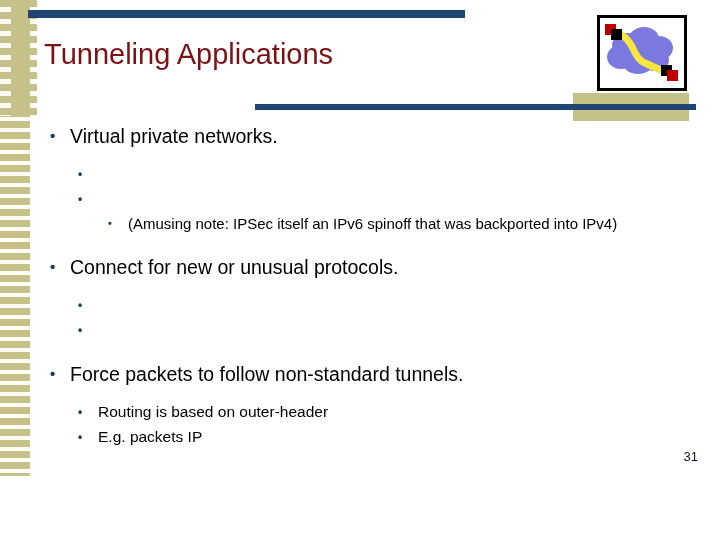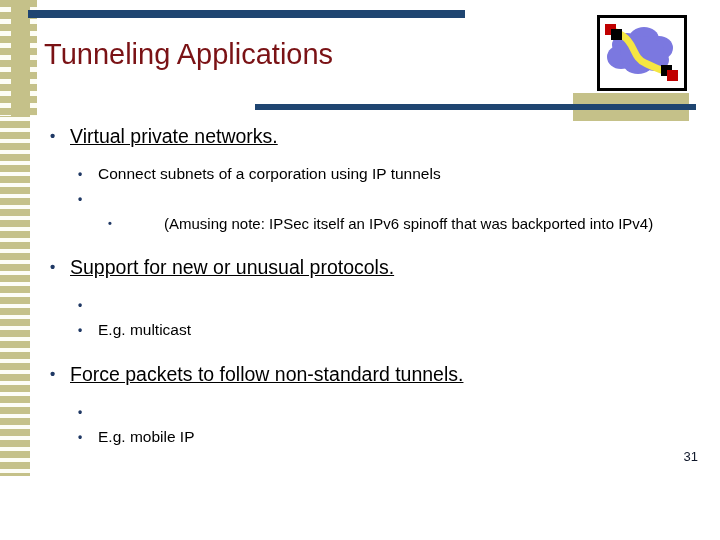--- a/index.html
+++ b/index.html
@@ -136,31 +136,31 @@
     flex: 0 0 auto;
     color: #1f3864;
     font-weight: bold;
     text-align: left;
   }
   .btxt { flex: 1 1 auto; color: #000000; }
 
   
   .lvl1 { padding-left: 50px; margin-bottom: 2px; }
   .lvl1 .dot { width: 20px; font-size: 15px; line-height: 28px; }
-  .lvl1 .btxt { font-size: 19.5px; line-height: 28px; text-decoration: underline; }
+  .lvl1 .btxt { font-size: 19.5px; line-height: 28px; }
 
   
   .lvl2 { padding-left: 78px; margin-bottom: 1px; }
   .lvl2 .dot { width: 20px; font-size: 12px; line-height: 24px; }
   .lvl2 .btxt { font-size: 15.5px; line-height: 24px; max-width: 600px; }
 
   
   .lvl3 { padding-left: 108px; margin-bottom: 1px; }
   .lvl3 .dot { width: 20px; font-size: 11px; line-height: 23px; }
-  .lvl3 .btxt { font-size: 15px; line-height: 23px; max-width: 600px; margin-left: 36px; }
+  .lvl3 .btxt { font-size: 15px; line-height: 23px; max-width: 600px; }
 
   .gap-sm { height: 10px; }
   .gap-md { height: 17px; }
 
   
   #page-number {
     position: absolute;
     right: 22px;
     bottom: 12px;
     font-size: 13px;
@@ -211,62 +211,61 @@
   <div id="body">
 
     <div class="blk">
       <div class="bullet-row lvl1">
         <span class="dot">•</span>
         <span class="btxt">Virtual private networks.</span>
       </div>
       <div class="gap-sm"></div>
       <div class="bullet-row lvl2">
         <span class="dot">•</span>
-        <span class="btxt">Connect subnets of a corporation using IP tunnels</span>
       </div>
       <div class="bullet-row lvl2">
         <span class="dot">•</span>
       </div>
       <div class="bullet-row lvl3">
         <span class="dot">•</span>
         <span class="btxt">(Amusing note:  IPSec itself an IPv6 spinoff that was backported into IPv4)</span>
       </div>
     </div>
 
     <div class="gap-md"></div>
 
     <div class="blk">
       <div class="bullet-row lvl1">
         <span class="dot">•</span>
-        <span class="btxt">Support for new or unusual protocols.</span>
+        <span class="btxt">Connect for new or unusual protocols.</span>
       </div>
       <div class="gap-sm"></div>
       <div class="bullet-row lvl2">
         <span class="dot">•</span>
       </div>
       <div class="bullet-row lvl2">
         <span class="dot">•</span>
-        <span class="btxt">E.g. multicast</span>
       </div>
     </div>
 
     <div class="gap-md"></div>
 
     <div class="blk">
       <div class="bullet-row lvl1">
         <span class="dot">•</span>
         <span class="btxt">Force packets to follow non-standard tunnels.</span>
       </div>
       <div class="gap-sm"></div>
       <div class="bullet-row lvl2">
         <span class="dot">•</span>
-      </div>
-      <div class="bullet-row lvl2">
-        <span class="dot">•</span>
-        <span class="btxt">E.g. mobile IP</span>
+        <span class="btxt">Routing is based on outer-header</span>
+      </div>
+      <div class="bullet-row lvl2">
+        <span class="dot">•</span>
+        <span class="btxt">E.g. packets IP</span>
       </div>
     </div>
 
   </div>
 
   <div id="page-number">31</div>
 
 </div>
 
 </body></html>

